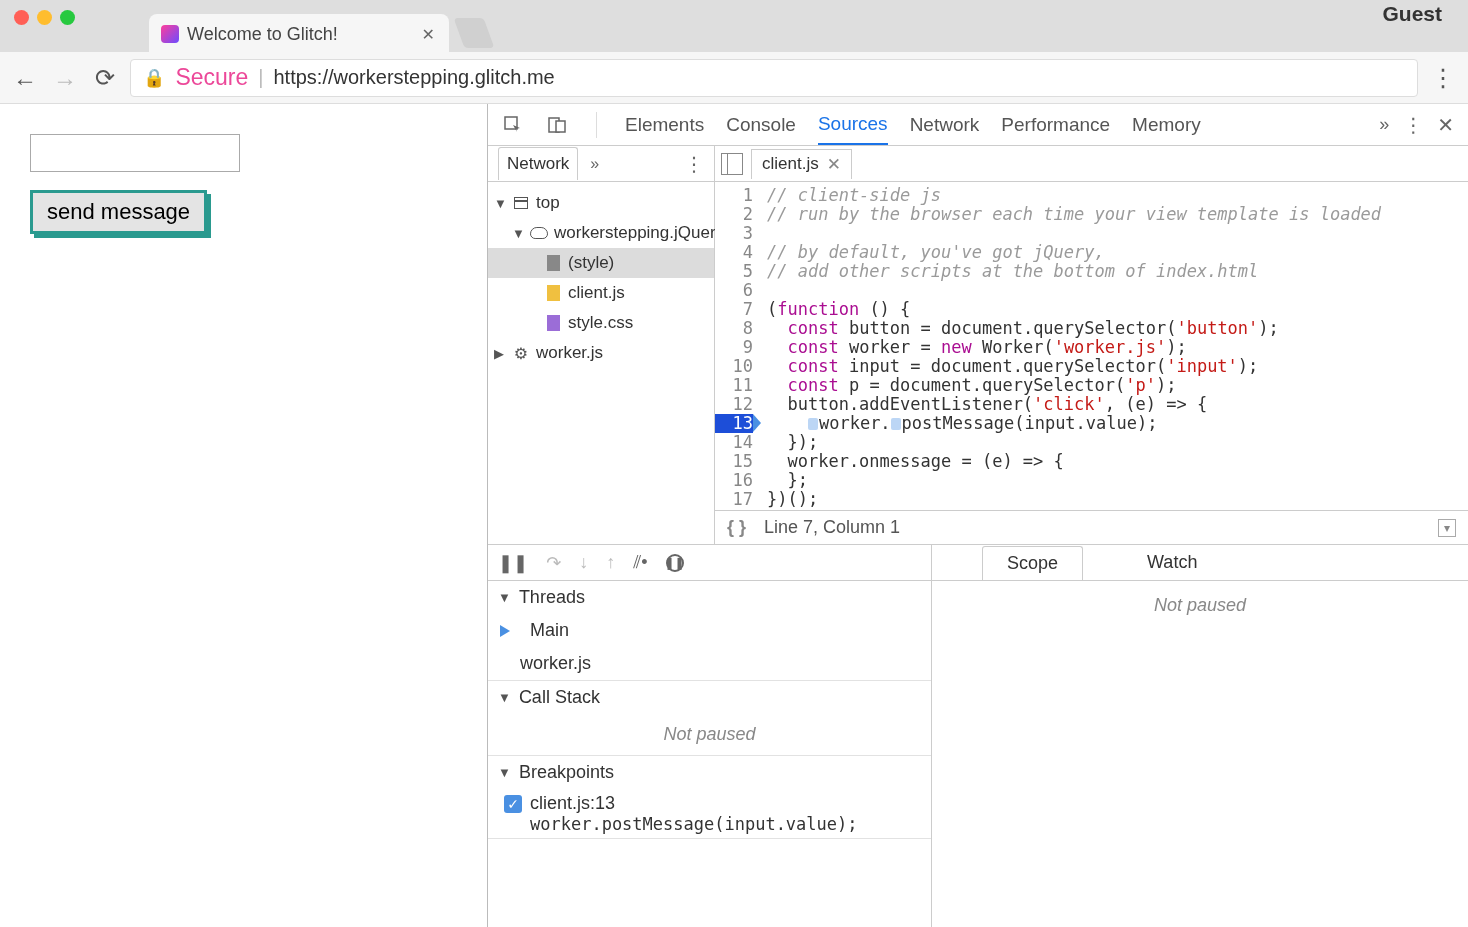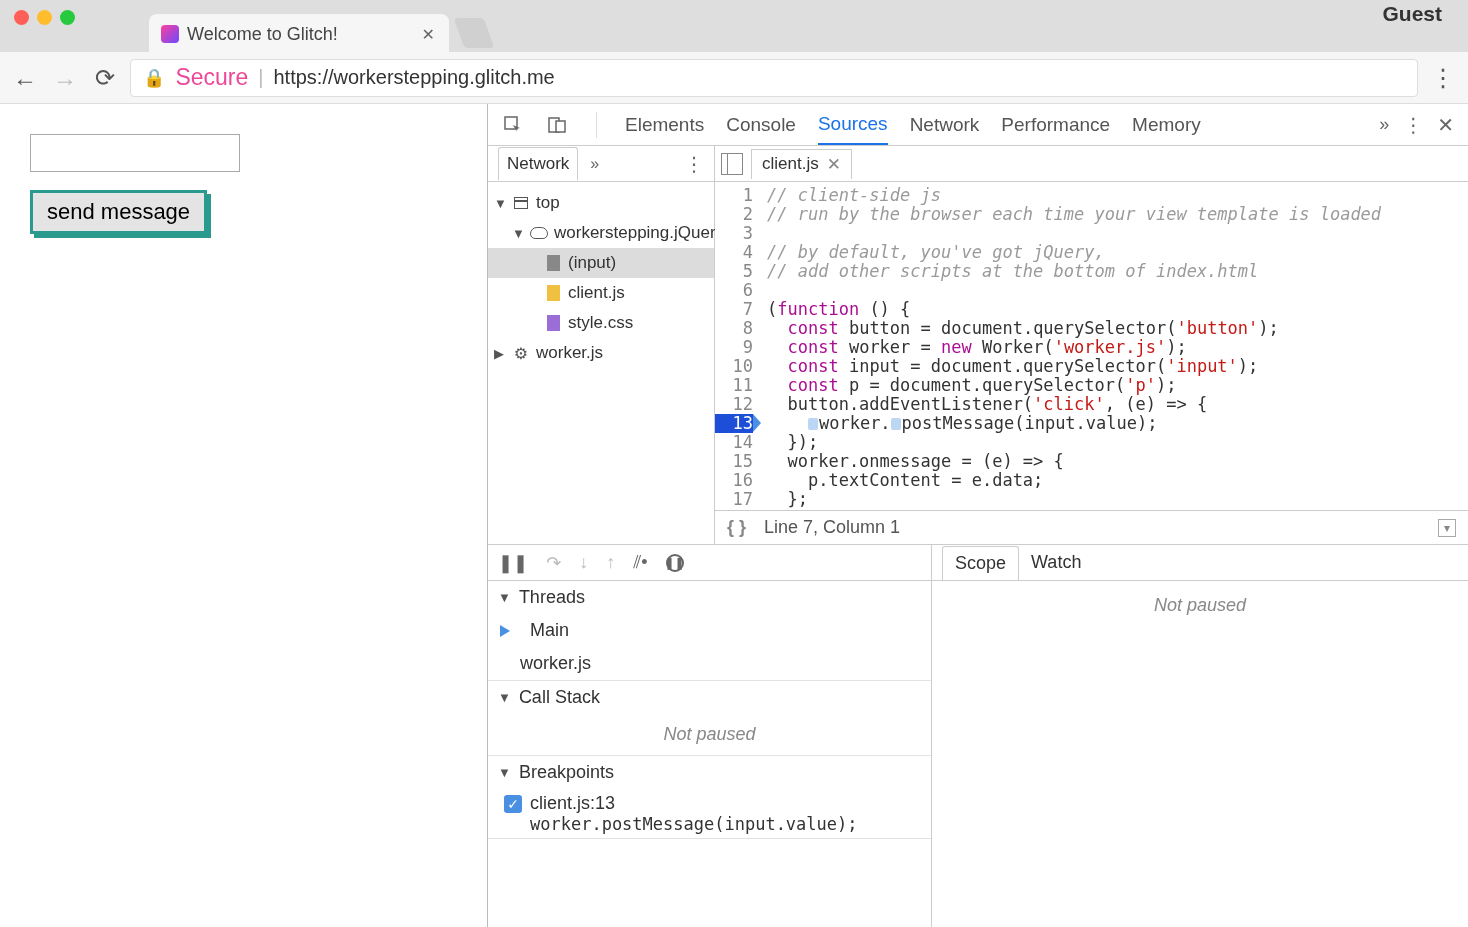--- a/index.html
+++ b/index.html
@@ -102,21 +102,21 @@
 .dbg-item { padding: 6px 10px 6px 32px; font-size: 18px; display: flex; align-items: center; gap: 10px; }
 .dbg-item.current::before { content: ""; width: 0; height: 0; border-left: 10px solid #4a90e2; border-top: 6px solid transparent; border-bottom: 6px solid transparent; margin-left: -20px; margin-right: 10px; }
 .dbg-empty { padding: 10px; font-size: 18px; color: #888; text-align: center; font-style: italic; }
 .bp-item { padding: 4px 10px 4px 16px; }
 .bp-row1 { display: flex; gap: 8px; align-items: center; font-size: 18px; }
 .bp-chk { width: 18px; height: 18px; background: #4a90e2; border-radius: 3px; color: #fff; display: flex; align-items: center; justify-content: center; font-size: 14px; }
 .bp-code { font-family: Menlo, monospace; font-size: 17px; color: #333; padding-left: 26px; }
 
 .dbg-right { flex: 1; display: flex; flex-direction: column; }
 .scope-tabs { height: 36px; border-bottom: 1px solid #ccc; display: flex; align-items: center; padding: 0 10px; gap: 0; }
-.scope-tab { padding: 6px 12px; font-size: 18px; cursor: pointer; }
+.scope-tab { padding: 6px 24px; font-size: 18px; cursor: pointer; margin-left: 40px; }
 .scope-tab.active { background: #fff; border: 1px solid #ccc; border-bottom: none; border-radius: 3px 3px 0 0; }
 .scope-body { flex: 1; padding: 14px; color: #888; font-size: 18px; text-align: center; font-style: italic; }
 
 svg { display: block; }
 </style>
 </head>
 <body>
 
 <div class="browser-top">
   <div class="traffic-lights">
@@ -204,21 +204,21 @@
               <span class="ft-arrow">▼</span>
               <span class="ft-icon">
                   <span class="ic-cloud"></span>
                 </span>
               <span class="ft-label">workerstepping.jQuery</span>
             </div>
             <div class="ft-row selected" style="padding-left:56px">
               <span class="ft-icon">
                   <span class="ic-doc"></span>
                 </span>
-              <span class="ft-label">(input)</span>
+              <span class="ft-label">(style)</span>
             </div>
             <div class="ft-row" style="padding-left:56px">
               <span class="ft-icon">
                   <span class="ic-js"></span>
                 </span>
               <span class="ft-label">client.js</span>
             </div>
             <div class="ft-row" style="padding-left:56px">
               <span class="ft-icon">
                   <span class="ic-css"></span>
@@ -273,21 +273,20 @@
 <div> </div>
 <div>(<span class="kw">function</span> () {</div>
 <div>  <span class="kw">const</span> button = document.querySelector(<span class="str">'button'</span>);</div>
 <div>  <span class="kw">const</span> worker = <span class="kw">new</span> Worker(<span class="str">'worker.js'</span>);</div>
 <div>  <span class="kw">const</span> input = document.querySelector(<span class="str">'input'</span>);</div>
 <div>  <span class="kw">const</span> p = document.querySelector(<span class="str">'p'</span>);</div>
 <div>  button.addEventListener(<span class="str">'click'</span>, (e) =&gt; {</div>
 <div>    <span class="stepmark"></span>worker.<span class="stepmark"></span>postMessage(input.value);</div>
 <div>  });</div>
 <div>  worker.onmessage = (e) =&gt; {</div>
-<div>    p.textContent = e.data;</div>
 <div>  };</div>
 <div>})();</div>
             </div>
           </div>
           <div class="ed-status">
             <span class="fmt">{ }</span>
             <span>Line 7, Column 1</span>
             <span class="right">▾</span>
           </div>
         </div>

